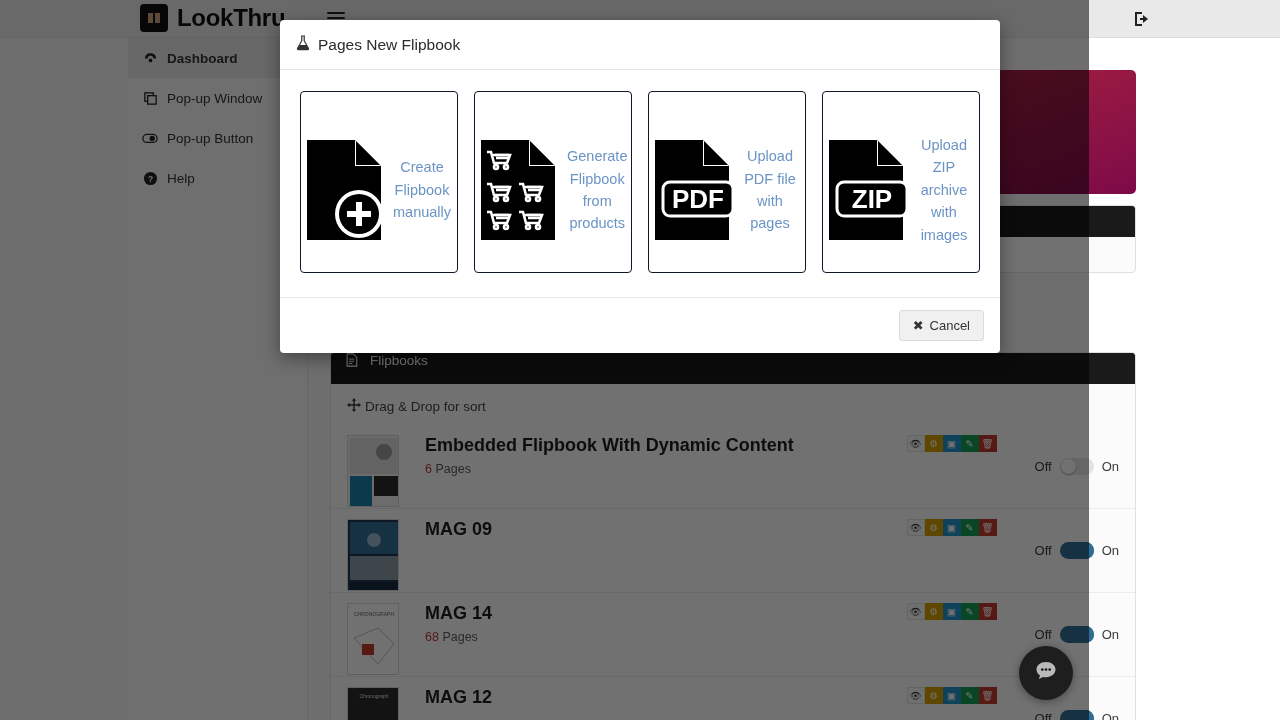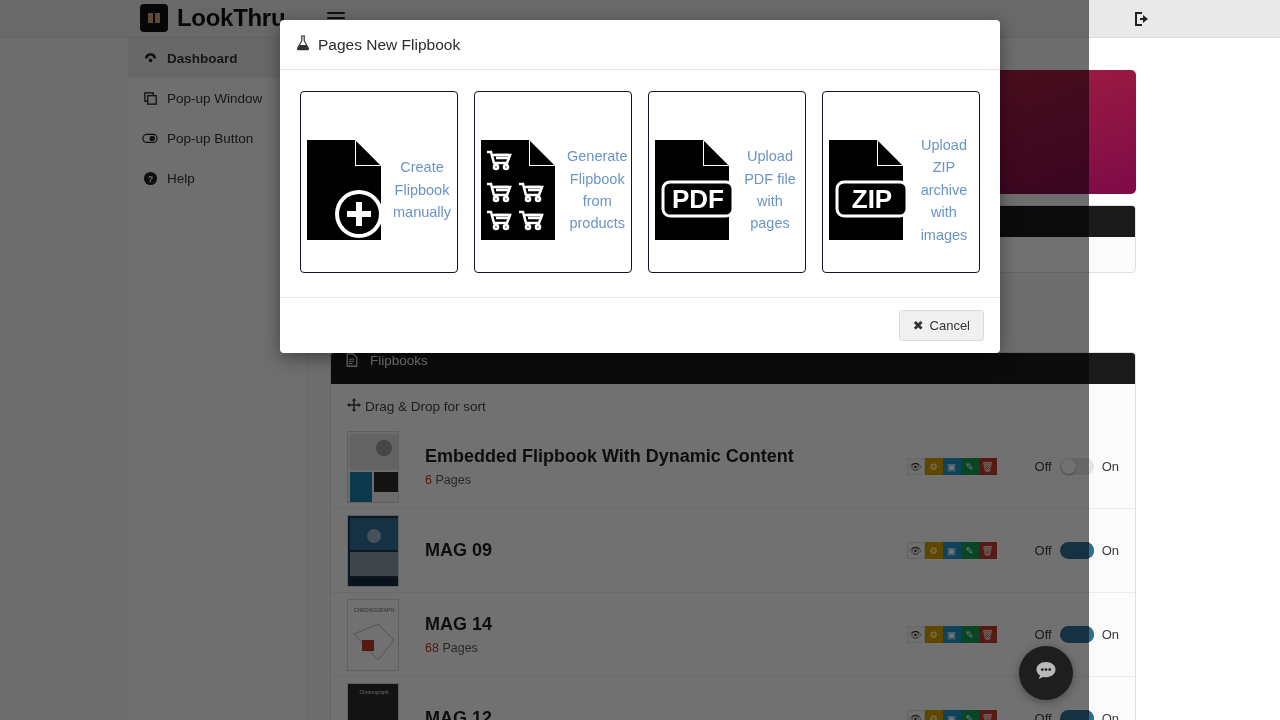--- a/index.html
+++ b/index.html
@@ -53,21 +53,21 @@
            border: 1px solid #e0e0e0; border-radius: 4px; overflow: hidden; }
   .panel-head {
     background: #1a1a1a; color: #fff; height: 31px; display: flex; 
     gap: 12px; padding: 0 14px; font-size: 13.5px;
   }
   .panel-a { top: 167px; height: 68px; }
   .panel-b { top: 314px; height: 420px; }
 
   .drag-hint { display: flex; align-items: center; gap: 4px; padding: 14px 16px 10px; font-size: 13.5px; color: #444; }
 
-  .fb-row { display: flex; align-items: center; padding: 10px 16px; border-bottom: 1px solid #ececec; height: 84px; }
+  .fb-row { display: flex; padding: 10px 16px; border-bottom: 1px solid #ececec; height: 84px; }
   .fb-thumb { width: 52px; height: 72px; border: 1px solid #d4d4d4; background: #fff; flex: none; overflow: hidden; position: relative; }
   .fb-meta { flex: 1; padding-left: 26px; }
   .fb-title { font-size: 18px; font-weight: 700; color: #1d1d1d; line-height: 1.2; }
   .fb-pages { font-size: 12.5px; color: #5a5a5a; margin-top: 5px; }
   .fb-pages b { color: #c0392b; font-weight: 400; }
 
   .fb-actions { display: flex; flex: none; margin-right: 14px; }
   .act { width: 18px; height: 17px; display: flex; align-items: center; justify-content: center;
          font-size: 9.5px; color: #fff; cursor: pointer; }
   .act.view { background: #f7f7f7; color: #333; border: 1px solid #dfdfdf; }

